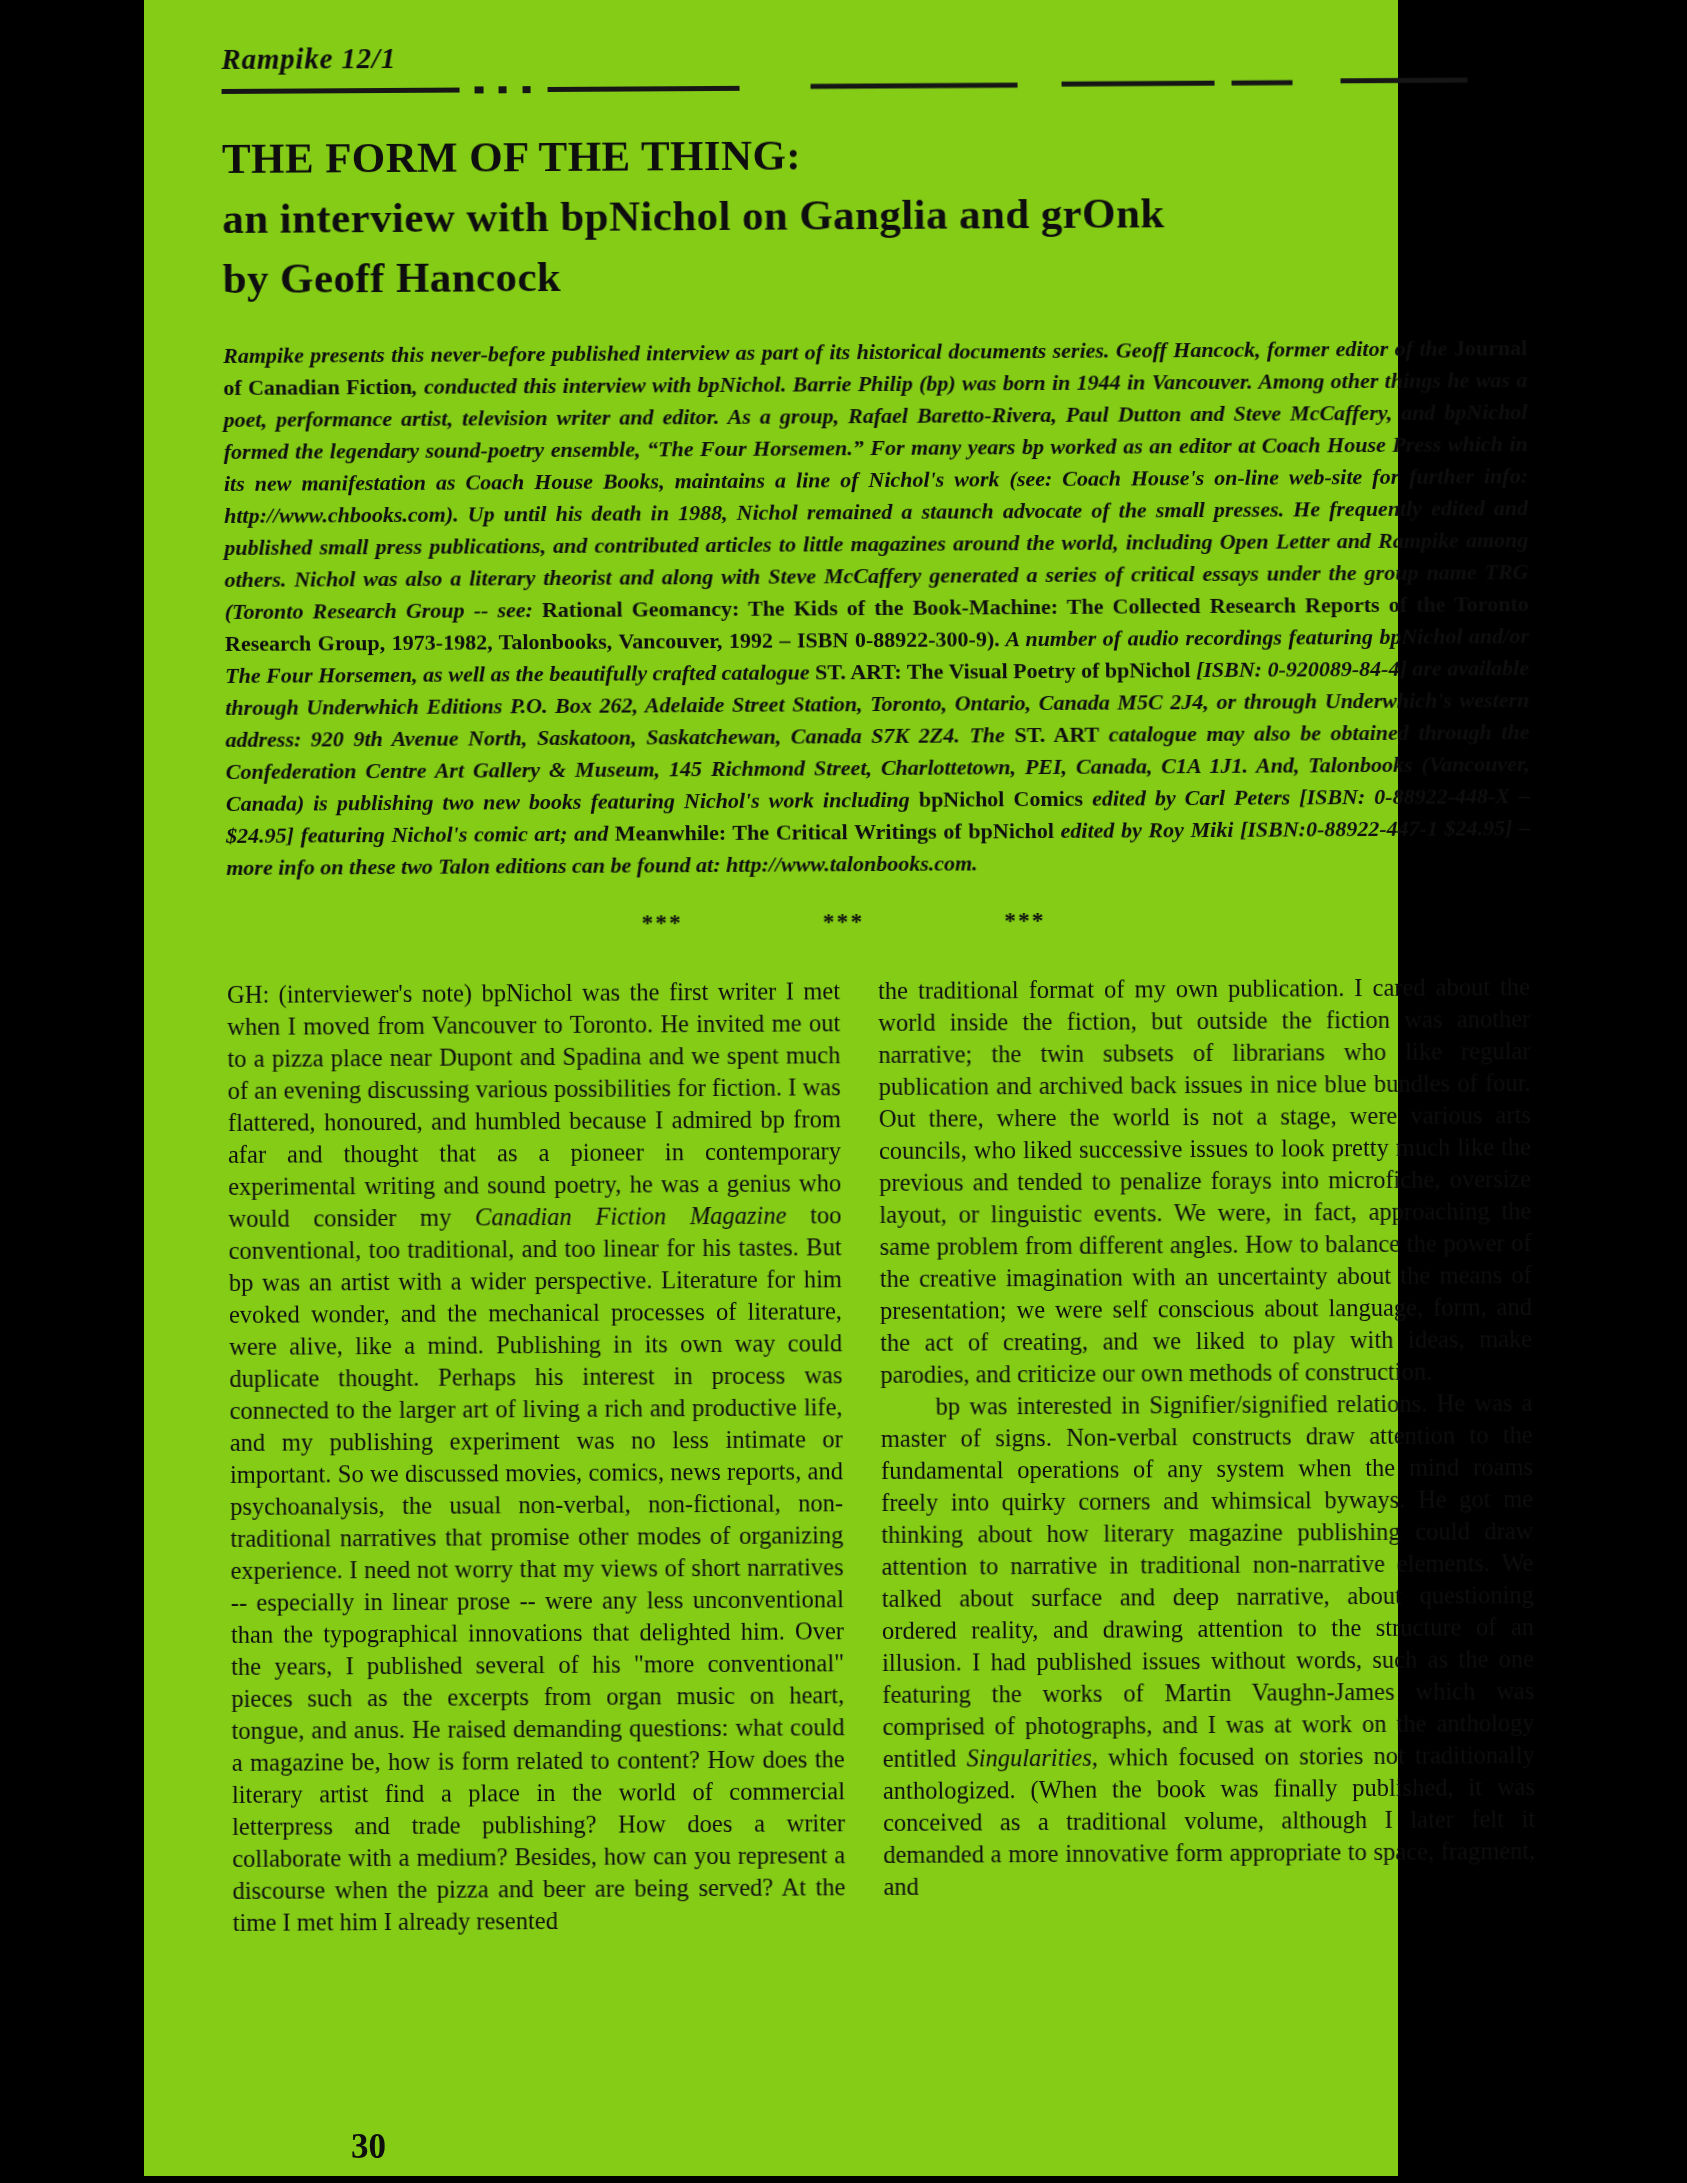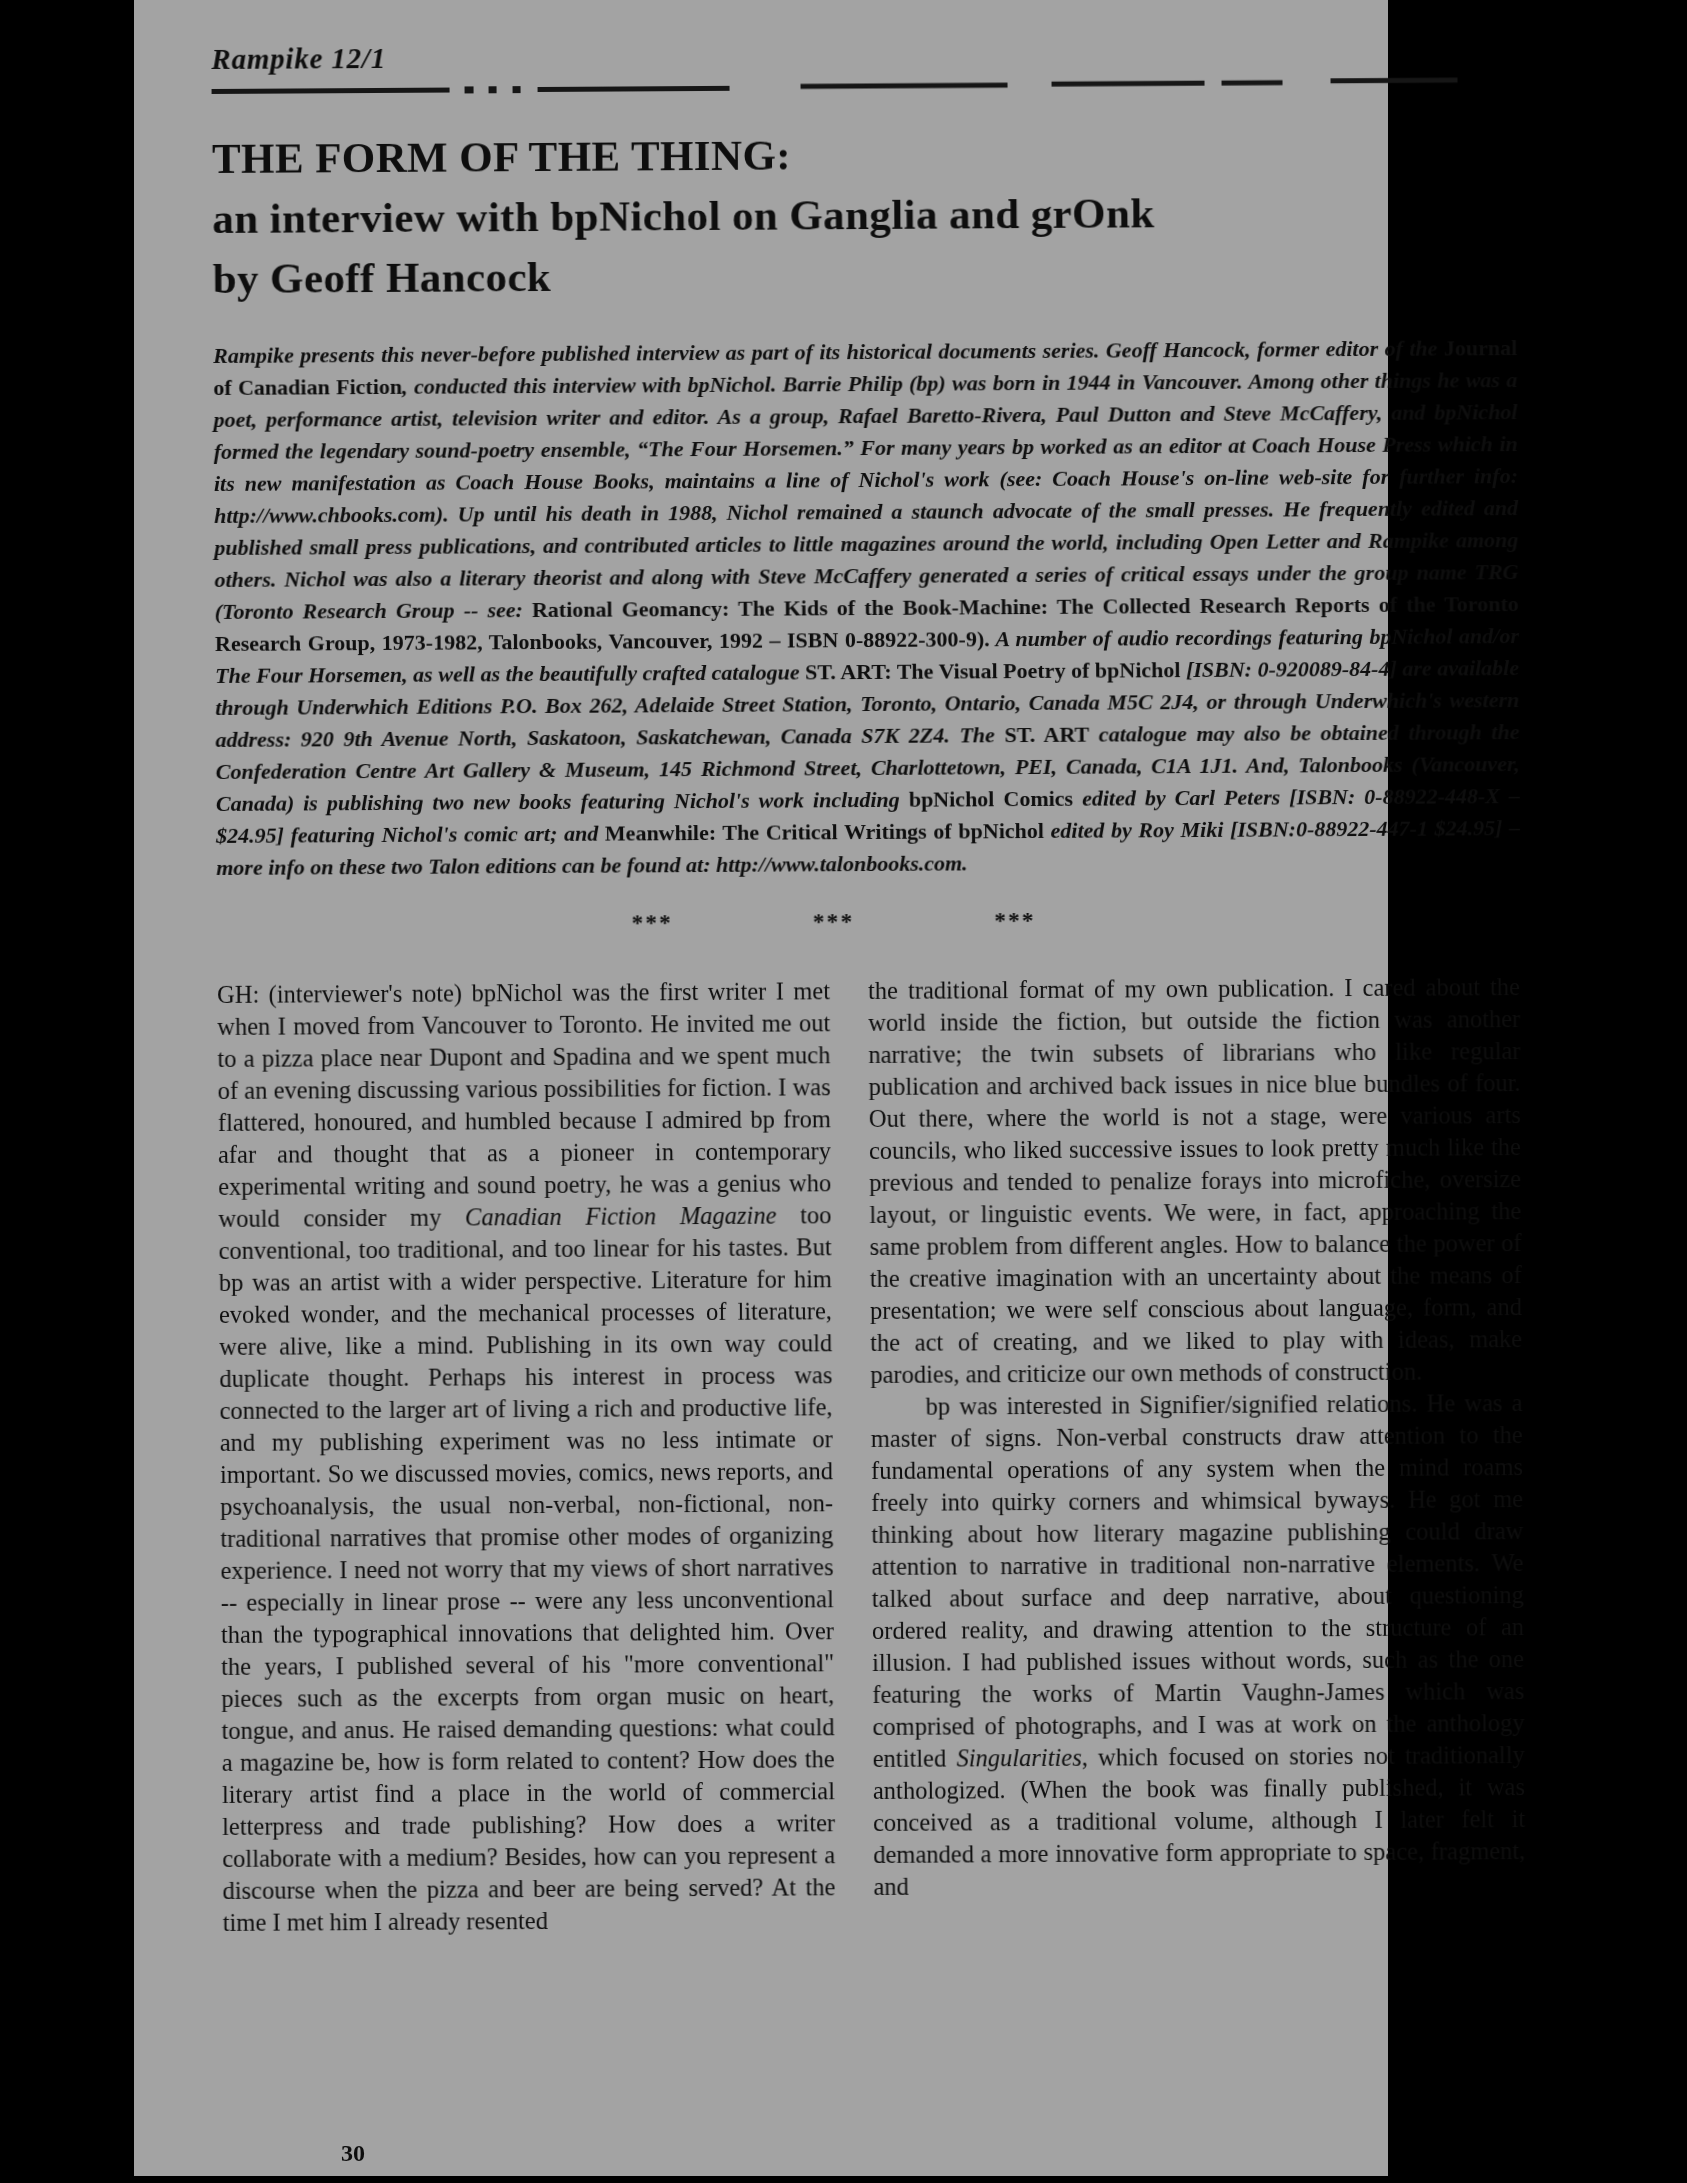--- a/index.html
+++ b/index.html
@@ -1,18 +1,18 @@
 <!DOCTYPE html>
 <html style="font-size:12.3px"><head>
 <meta charset="utf-8">
 <style>
   html,body{margin:0;padding:0;background:#000;}
   body{width:1687px;height:2183px;position:relative;overflow:hidden;
        font-family:"Liberation Serif",serif;-webkit-font-smoothing:antialiased;}
-  .scan-page{position:absolute;top:0;left:134px;width:1254px;height:2176px;background:#a3a3a3;}
+  .scan-page{position:absolute;top:0;left:144px;width:1254px;height:2176px;background:#84cc16;}
   .content{position:absolute;top:0;left:77px;width:1304px;transform:rotate(-0.35deg);
            transform-origin:top left;color:#0e0e0e;filter:blur(0.2px);}
   .journal-header{margin-top:43px;font-size:29px;font-weight:bold;font-style:italic;letter-spacing:0.8px;}
   .header-rule{margin-top:12.3px;height:6.1px;display:flex;align-items:center;}
   .header-rule span{display:inline-block;background:#161616;height:5.4px;}
   .header-rule .d1{width:238px;}
   .header-rule .dot{width:8.4px;height:7px;margin-left:15.3px;}
   .header-rule .d2{width:192px;margin-left:17px;}
   .header-rule .d3{width:207px;margin-left:71px;transform:translateY(-1.5px);}
   .header-rule .d4{width:153px;margin-left:44px;transform:translateY(-2.3px);}
@@ -25,21 +25,21 @@
   .separator-row{margin-top:29px;display:flex;justify-content:center;gap:140px;
                  transform:translateX(-35px);font-size:23px;font-weight:bold;letter-spacing:2.3px;}
   .columns{margin-top:40px;display:flex;gap:38px;}
   .col{font-size:24.5px;line-height:32px;text-align:justify;}
   .col-left{width:613px;}
   .col-right{width:652px;}
   .col p{margin:0;}
   .col p.indent{text-indent:55px;}
   .col .ri{font-style:italic;}
   .col .rr{font-style:normal;}
-  .page-number{position:absolute;left:207px;bottom:9.2px;font-size:24px;font-weight:bold;color:#0e0e0e;text-align:center;}
+  .page-number{position:absolute;left:207px;bottom:9.2px;font-size:35px;font-weight:bold;color:#0e0e0e;text-align:center;}
 </style>
 </head>
 <body>
 
 <div class="scan-page">
   <div class="content">
 
     <div class="journal-header">Rampike 12/1</div>
 
     <div class="header-rule">

